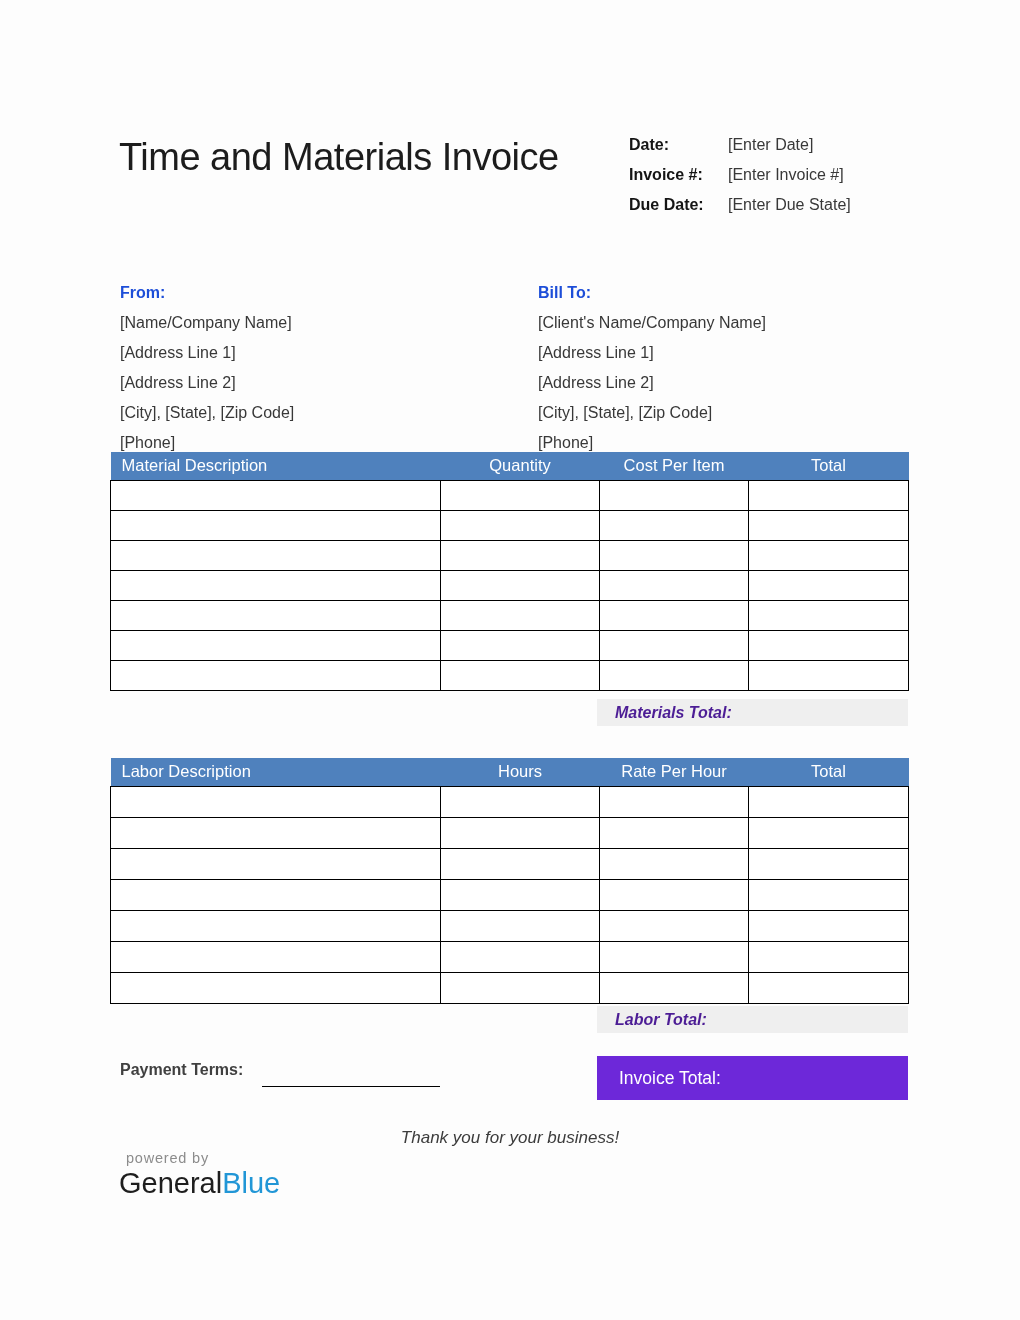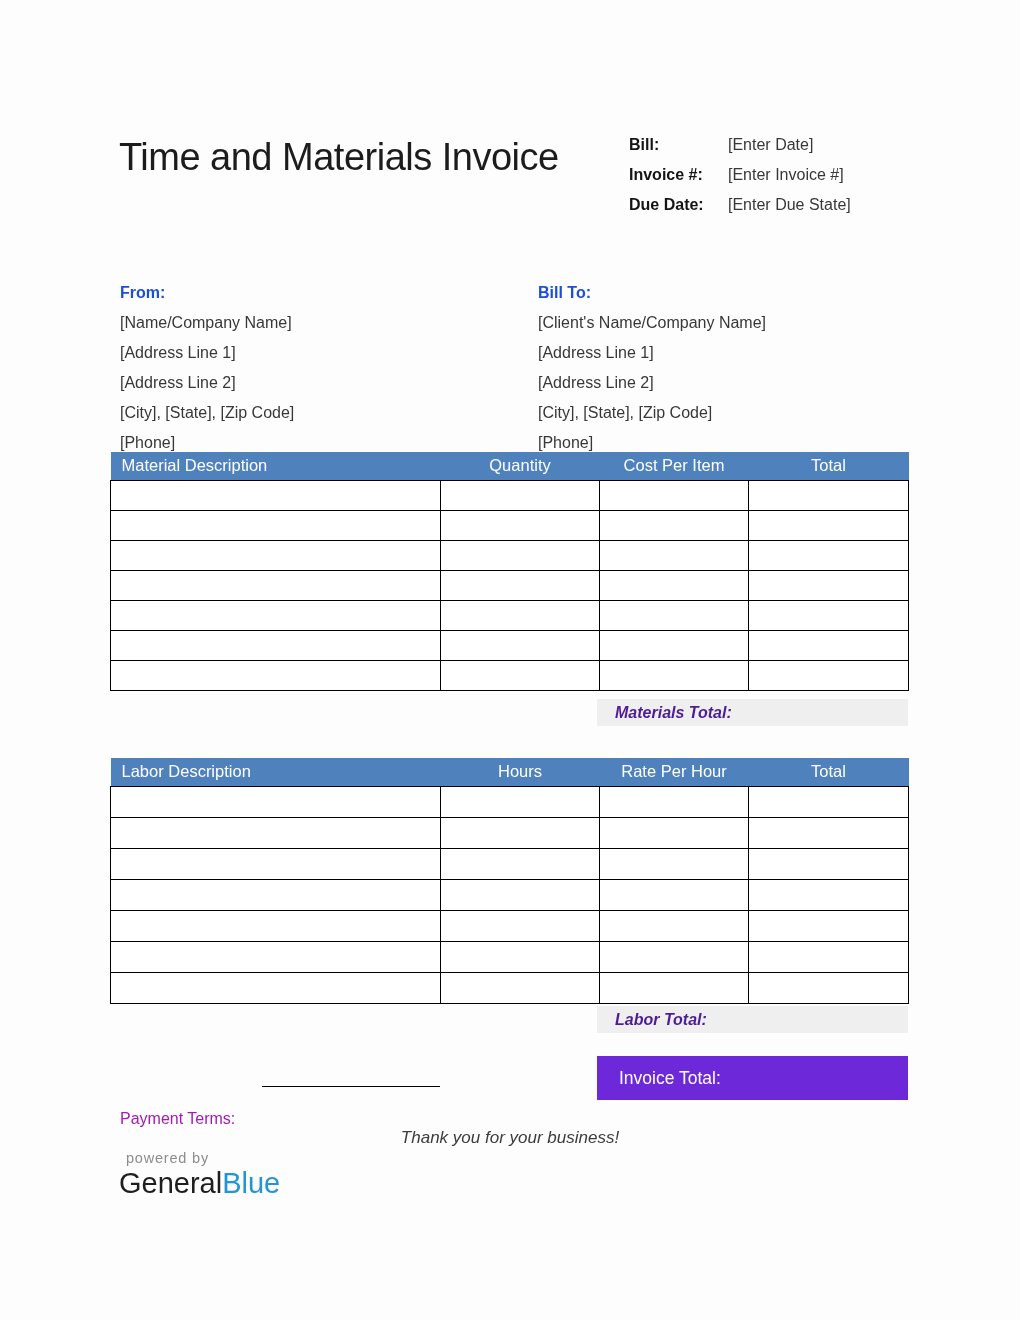--- a/index.html
+++ b/index.html
@@ -41,21 +41,21 @@
 
   .total-bar {
     left:597px; width:311px; height:27px; background:#efefef;
     display:flex; align-items:center; padding-left:18px;
     font-size:16px; font-weight:bold; font-style:italic; color:#4c1d95;
   }
   .materials-total { top:699px; }
   .labor-total     { top:1006px; }
   .total-value { flex:1; height:100%; }
 
-  .pt-label { left:120px; top:1110px; font-size:16px; font-weight:normal; color:#a21caf; }
+  .pt-label { left:120px; top:1061px; font-size:16px; font-weight:bold; color:#404040; }
   .pt-line  { left:262px; top:1066px; width:178px; height:21px; border-bottom:1.5px solid #000; }
 
   .invoice-total {
     left:597px; top:1056px; width:311px; height:44px; background:#6d28d9;
     display:flex; align-items:center; padding-left:22px;
     color:#ffffff; font-size:17.5px;
   }
   .invoice-total .total-value { font-style:normal; }
 
   .thanks {
@@ -67,21 +67,21 @@
   .brand   { left:119px; top:1167px; font-size:29px; color:#1e1e1e; white-space:nowrap; }
   .brand .blue { color:#2196d6; }
 </style>
 </head>
 <body>
 
 <h1 class="abs title">Time and Materials Invoice</h1>
 
 <div class="abs meta">
   <div class="meta-row">
-    <span class="meta-label">Bill:</span>
+    <span class="meta-label">Date:</span>
     <span class="meta-value">[Enter Date]</span>
   </div>
   <div class="meta-row">
     <span class="meta-label">Invoice #:</span>
     <span class="meta-value">[Enter Invoice #]</span>
   </div>
   <div class="meta-row">
     <span class="meta-label">Due Date:</span>
     <span class="meta-value">[Enter Due State]</span>
   </div>

